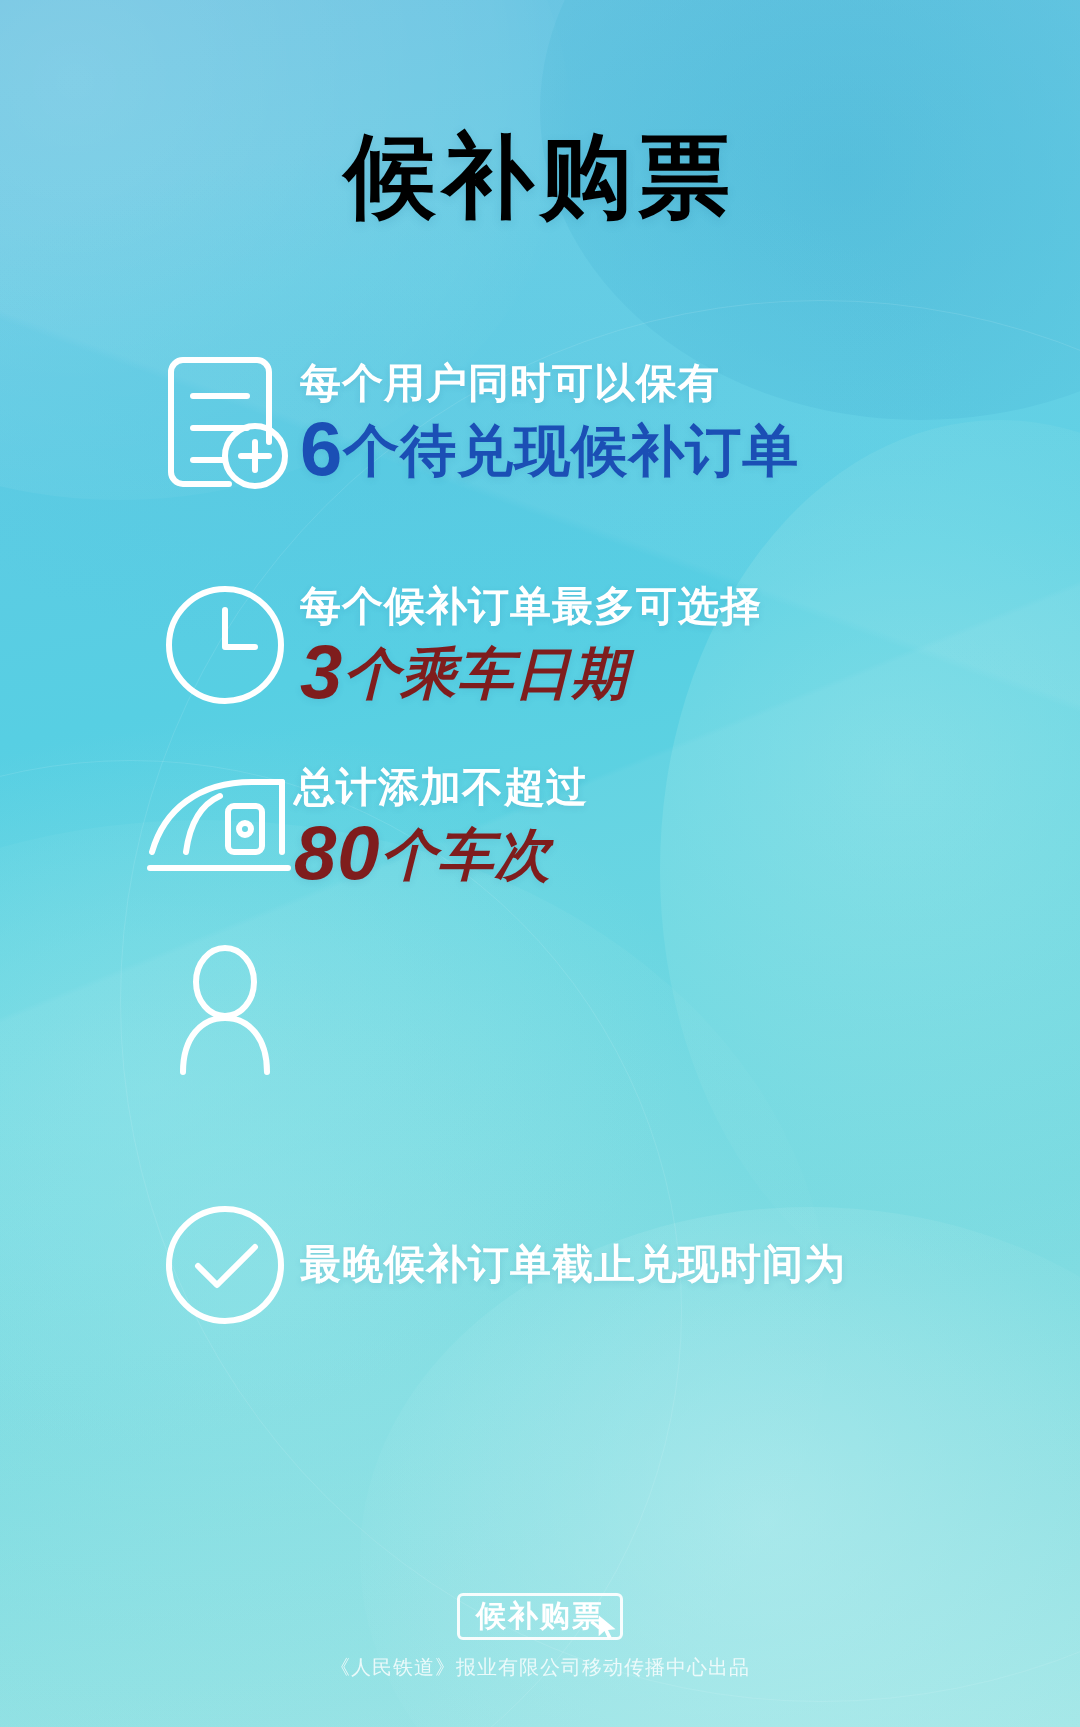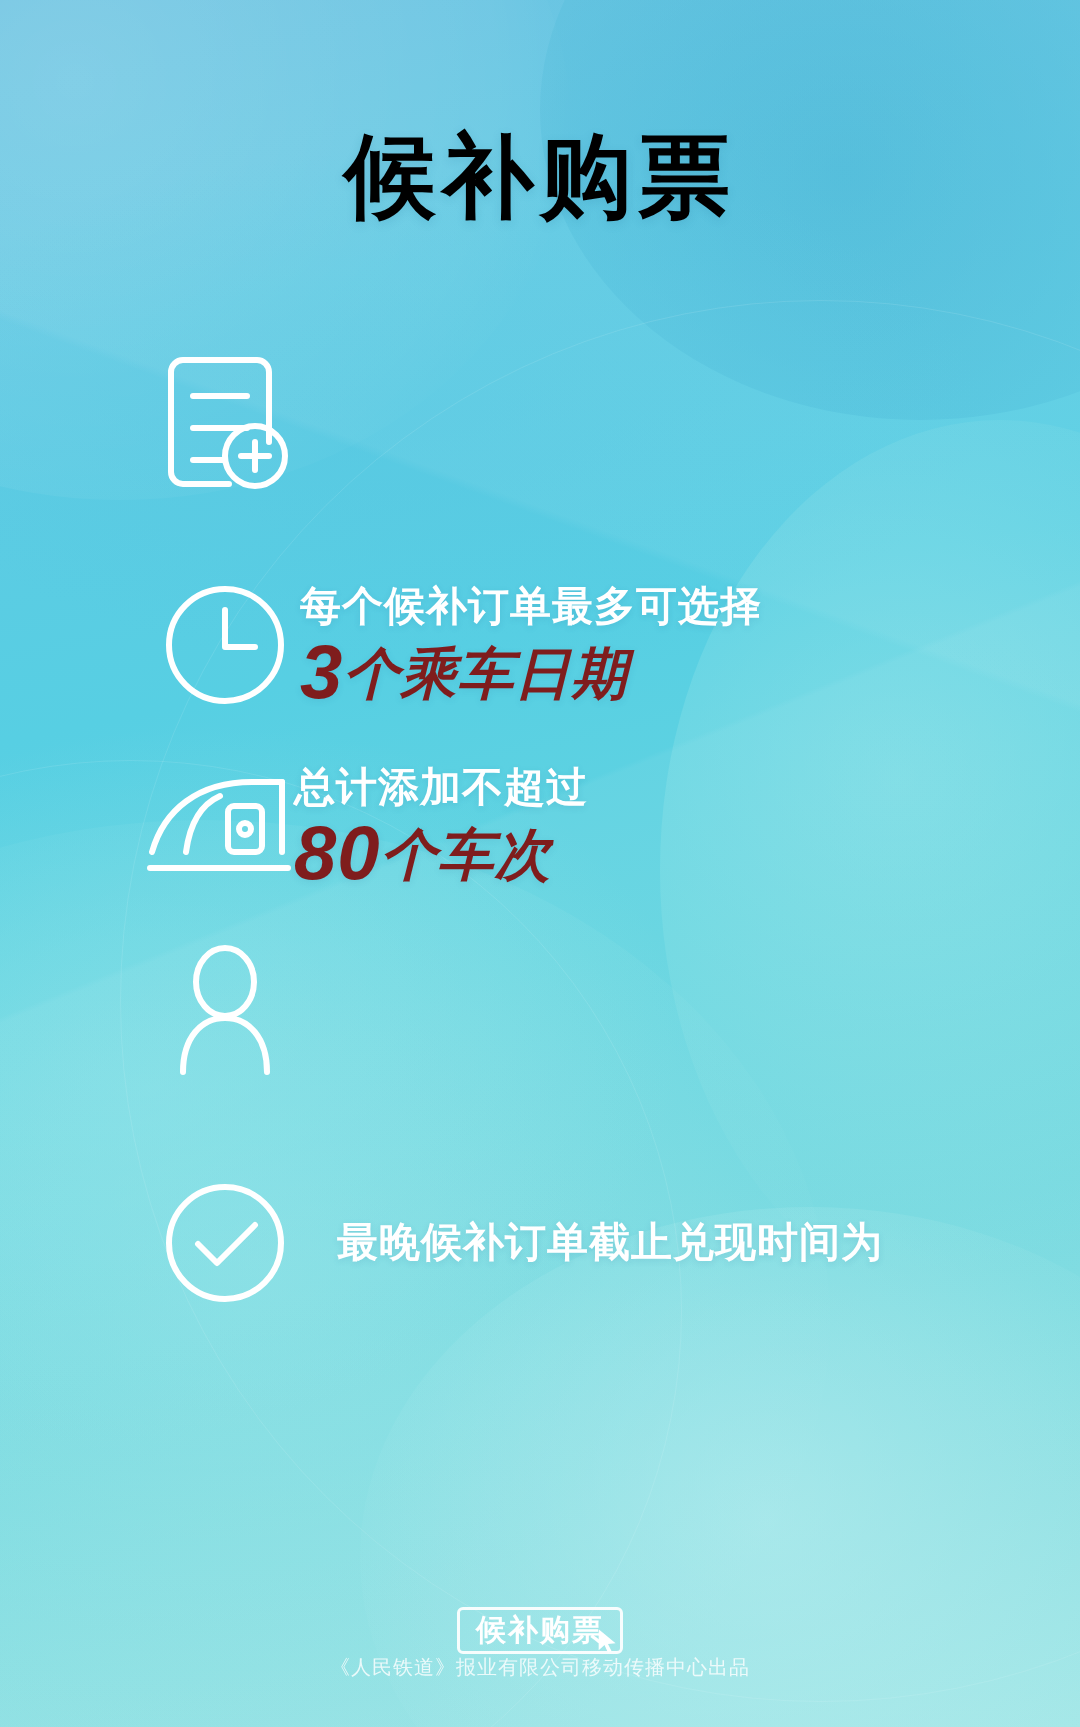--- a/index.html
+++ b/index.html
@@ -118,21 +118,21 @@
     vertical-align:-5px;
   }
   .c-blue{color:#1b4fb5;}
   .c-yellow{color:#7f1d1d;font-style:italic;}
 
   
   #row-0{left:150px;top:0px;}
   #row-1{left:150px;top:228px;}
   #row-2{left:144px;top:410px;}
   #row-3{left:150px;top:590px;}
-  #row-4{left:150px;top:826px;gap:37px;}
+  #row-4{left:150px;top:848px;}
 
   
   .footer{
     position:absolute;left:0;right:0;bottom:46px;text-align:center;
   }
   .logo{
     display:inline-block;
     border:3px solid rgba(255,255,255,0.92);
     border-radius:6px;
     padding:5px 16px 6px 16px;
@@ -140,20 +140,21 @@
   }
   .logo-text{
     color:#ffffff;font-size:30px;font-weight:bold;letter-spacing:2px;line-height:1;
     white-space:nowrap;
   }
   .logo-mark{
     position:absolute;right:-2px;bottom:-4px;
     width:28px;height:28px;
   }
   .footer-caption{
+    margin-top:14px;
     color:rgba(255,255,255,0.80);
     font-size:20px;
     letter-spacing:1px;
   }
   svg{display:block;}
 </style>
 </head>
 <body>
 
 <div id="bg">
@@ -183,20 +184,26 @@
           <path d="M14 20 a12 12 0 0 1 12 -12 h74 a12 12 0 0 1 12 12 v70"></path>
           <path d="M14 20 v100 a12 12 0 0 0 12 12 h46"></path>
           <line x1="36" y1="44" x2="90" y2="44"></line>
           <line x1="36" y1="76" x2="90" y2="76"></line>
           <line x1="36" y1="108" x2="66" y2="108"></line>
           <circle cx="98" cy="104" r="30"></circle>
           <line x1="98" y1="90" x2="98" y2="118"></line>
           <line x1="84" y1="104" x2="112" y2="104"></line>
         </svg>
       </div>
+      <div class="texts">
+        <div class="line-top">每个用户同时可以保有</div>
+        <div class="line-main c-blue">
+          <span class="num">6</span><span>个待兑现候补订单</span>
+        </div>
+      </div>
     </div>
 
     <div class="row" id="row-1">
       <div class="icon-wrap">
         <svg width="130" height="130" viewBox="0 0 130 130" fill="none" stroke="#ffffff" stroke-width="6" stroke-linecap="round" stroke-linejoin="round">
           <circle cx="65" cy="65" r="56"></circle>
           <path d="M65 30 v37 h30"></path>
         </svg>
       </div>
       <div class="texts">

